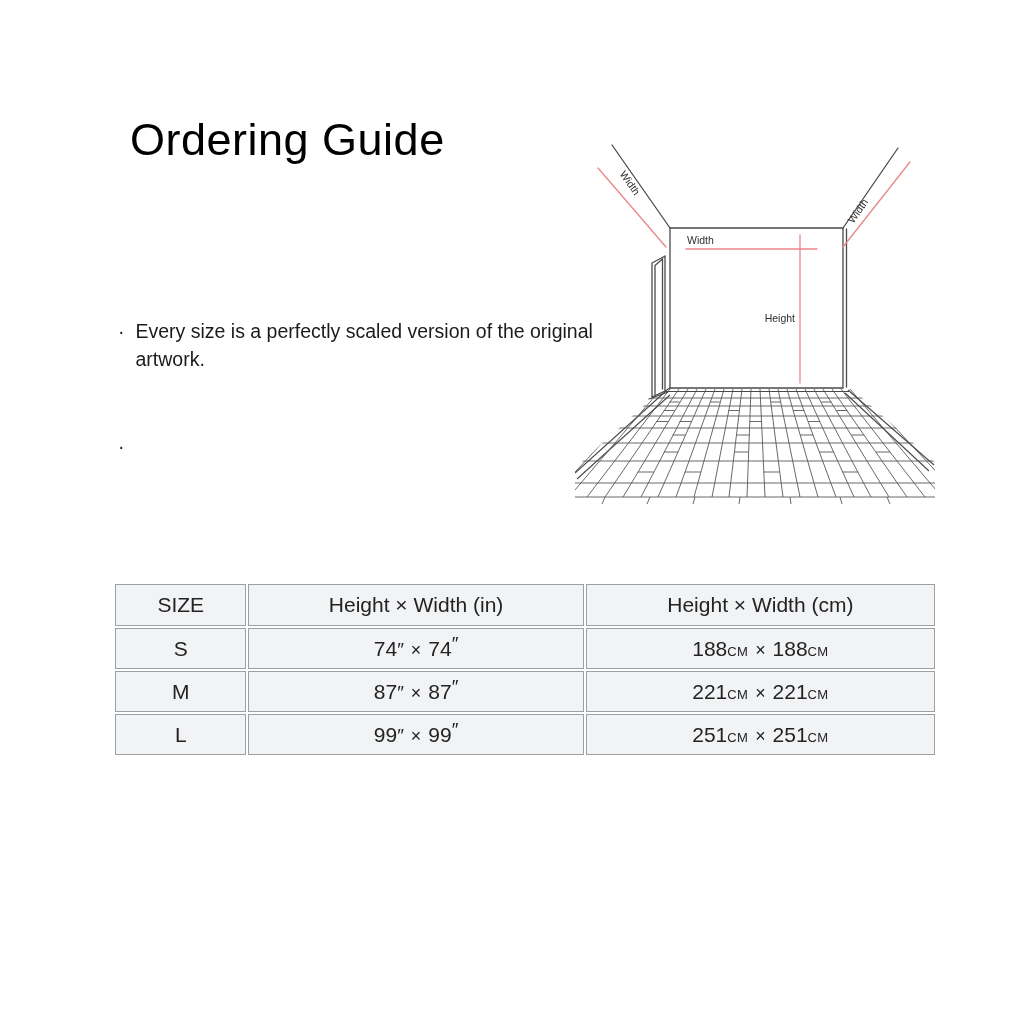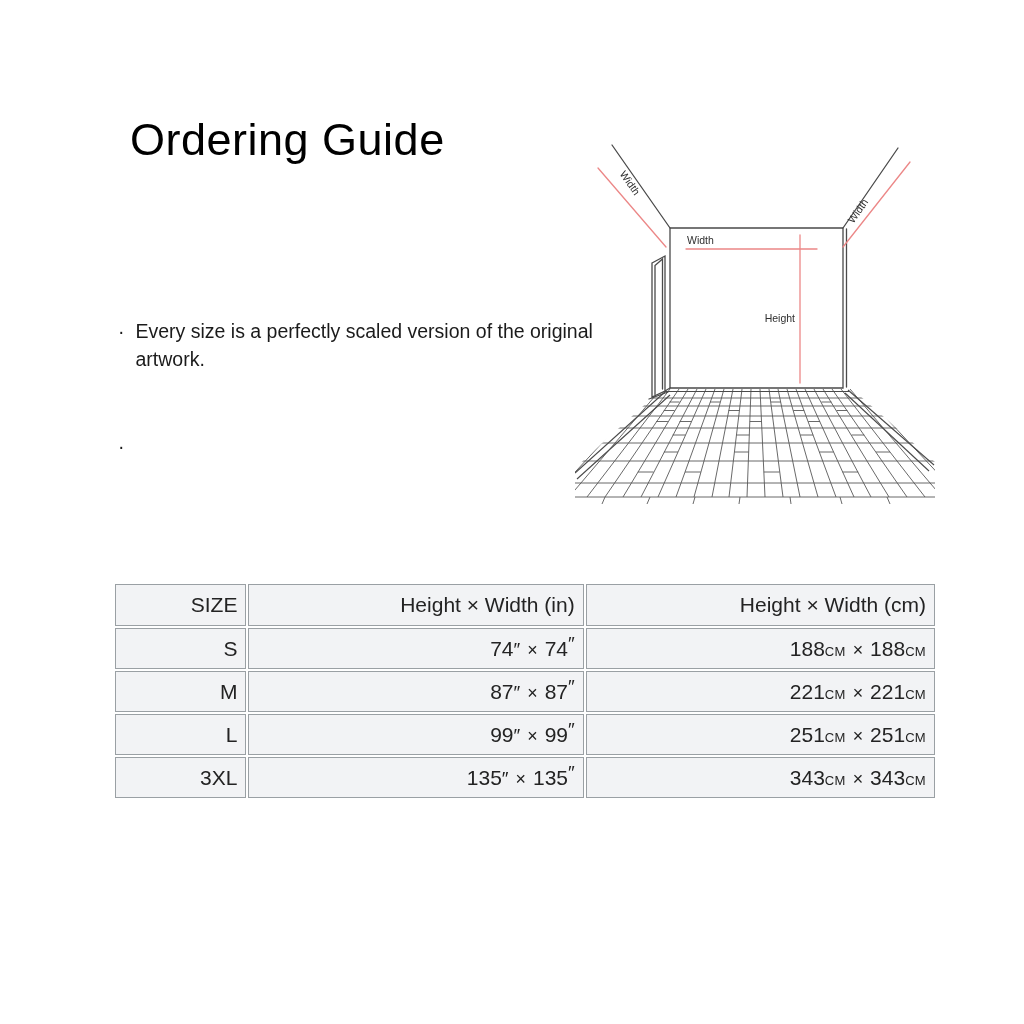--- a/index.html
+++ b/index.html
@@ -36,21 +36,21 @@
     position:absolute;left:113px;top:582px;width:824px;
     border-collapse:separate;border-spacing:2px;table-layout:fixed;
     background:#ffffff;
   }
   .size-table col.c1{width:131px;}
   .size-table col.c2{width:334px;}
   .size-table col.c3{width:348px;}
   .size-table th,.size-table td{
     background:var(--cell_bg);
     border:1px solid var(--cell_border);
-    text-align:right;vertical-align:middle;
+    text-align:center;vertical-align:middle;
     font-size:21px;font-weight:400;color:#232323;
     height:41px;padding:0 8px;
   }
   .size-table th{font-size:21px;height:42px;}
   .times{margin:0 7px;font-size:0.85em;}
   .unit{font-size:0.62em;letter-spacing:0.3px;}
   .inch{font-size:0.9em;}
   .inch.raised{position:relative;top:-6px;}
 </style>
 </head>
@@ -207,19 +207,14 @@
     <tr>
       <td>M</td>
       <td><span>87</span><span class="inch">″</span><span class="times">×</span><span>87</span><span class="inch raised">″</span></td>
       <td><span>221</span><span class="unit">CM</span><span class="times">×</span><span>221</span><span class="unit">CM</span></td>
     </tr>
     <tr>
       <td>L</td>
       <td><span>99</span><span class="inch">″</span><span class="times">×</span><span>99</span><span class="inch raised">″</span></td>
       <td><span>251</span><span class="unit">CM</span><span class="times">×</span><span>251</span><span class="unit">CM</span></td>
     </tr>
-    <tr>
-      <td>3XL</td>
-      <td><span>135</span><span class="inch">″</span><span class="times">×</span><span>135</span><span class="inch raised">″</span></td>
-      <td><span>343</span><span class="unit">CM</span><span class="times">×</span><span>343</span><span class="unit">CM</span></td>
-    </tr>
   </tbody>
 </table>
 
 </body></html>

